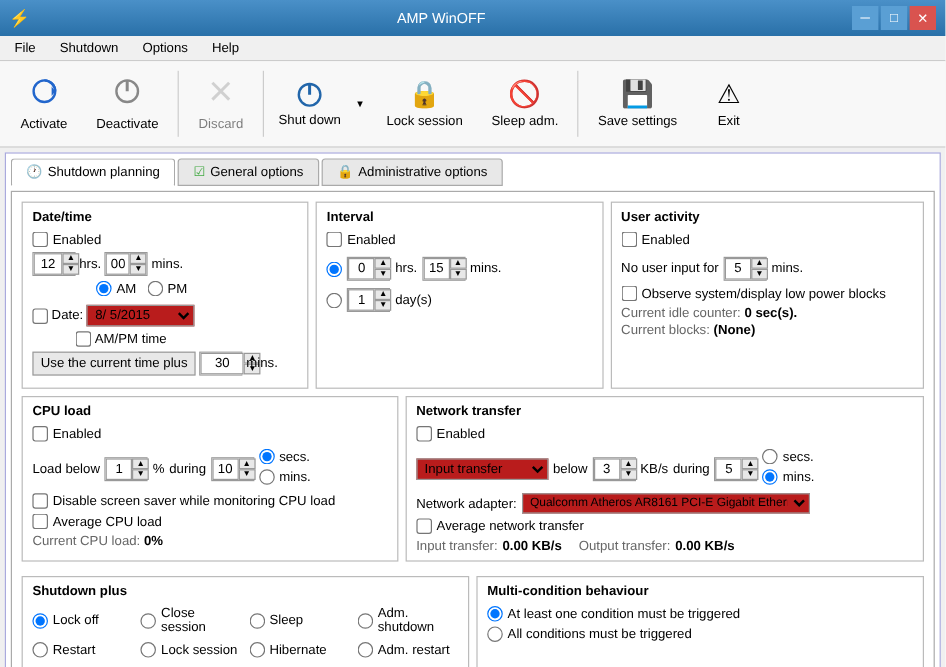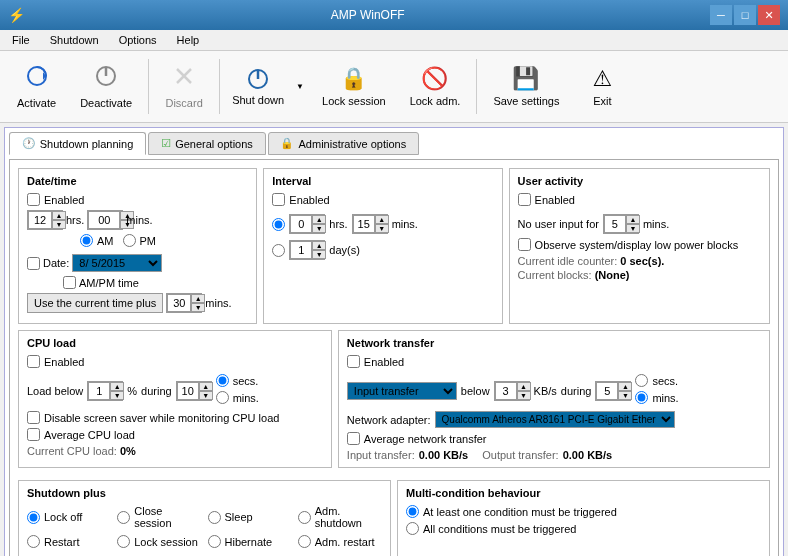--- a/index.html
+++ b/index.html
@@ -132,21 +132,21 @@
     .spinner { width: 36px; border: 1px solid #999; display: flex; }
     .spinner input { width: 24px; border: none; text-align: center; font-size: 11px; padding: 1px; }
     .spinner-btns { display: flex; flex-direction: column; }
     .spinner-btn { width: 14px; height: 9px; background: #e8e8e8; border: 1px solid #999; cursor: pointer; font-size: 7px; display: flex; align-items: center; justify-content: center; padding: 0; }
     
     .use-current-btn {
       border: 1px solid #999; background: #e8e8e8; padding: 3px 6px; cursor: pointer; font-size: 11px;
     }
     
     select {
-      border: 1px solid #999; padding: 1px 2px; font-size: 11px; background: #0369a1;
+      border: 1px solid #999; padding: 1px 2px; font-size: 11px; background: #b91c1c;
     }
     
     .date-row { display: flex; align-items: center; gap: 3px; margin-bottom: 4px; }
     
     .panel-left { flex: 1; min-width: 190px; }
     .panel-mid { flex: 1; min-width: 190px; }
     .panel-right { flex: 1.1; min-width: 210px; }
     
     .grey-text { color: #666; font-size: 11px; }
     .bold-value { font-weight: bold; font-size: 11px; }
@@ -238,21 +238,21 @@
     <button class="arrow-part">▼</button>
   </div>
 
   <button class="toolbar-btn">
     <span style="font-size:22px;">🔒</span>
     <span>Lock session</span>
   </button>
 
   <button class="toolbar-btn">
     <span style="font-size:22px; color:#cc4444;">🚫</span>
-    <span>Lock adm.</span>
+    <span>Sleep adm.</span>
   </button>
 
   <div class="toolbar-separator"></div>
 
   <button class="toolbar-btn">
     <span style="font-size:22px;">💾</span>
     <span>Save settings</span>
   </button>
 
   <button class="toolbar-btn">
@@ -291,21 +291,21 @@
         <div class="time-row">
           <div class="spinner">
             <input type="text" value="12" style="width: 24px;">
             <div class="spinner-btns">
               <button class="spinner-btn">▲</button>
               <button class="spinner-btn">▼</button>
             </div>
           </div>
           <span>hrs.</span>
           <div class="spinner">
-            <input type="text" value="00" style="width: 32px;">
+            <input type="text" value="00" style="width: 20px;">
             <div class="spinner-btns">
               <button class="spinner-btn">▲</button>
               <button class="spinner-btn">▼</button>
             </div>
           </div>
           <span>mins.</span>
         </div>
         <div class="time-row" style="margin-left:0;">
           <span style="width:50px;"></span>
           <div class="radio-row">
@@ -324,21 +324,21 @@
             <option>8/ 5/2015</option>
           </select>
         </div>
         <div class="time-row" style="margin-left:36px;">
           <input type="checkbox" style="">
           <span>AM/PM time</span>
         </div>
         <div class="time-row">
           <button class="use-current-btn">Use the current time plus</button>
           <div class="spinner">
-            <input type="text" value="30" style="width: 24px;">
+            <input type="text" value="30" style="width: 36px;">
             <div class="spinner-btns">
               <button class="spinner-btn">▲</button>
               <button class="spinner-btn">▼</button>
             </div>
           </div>
           <span>mins.</span>
         </div>
       </div>
 
       <div class="panel panel-mid">

